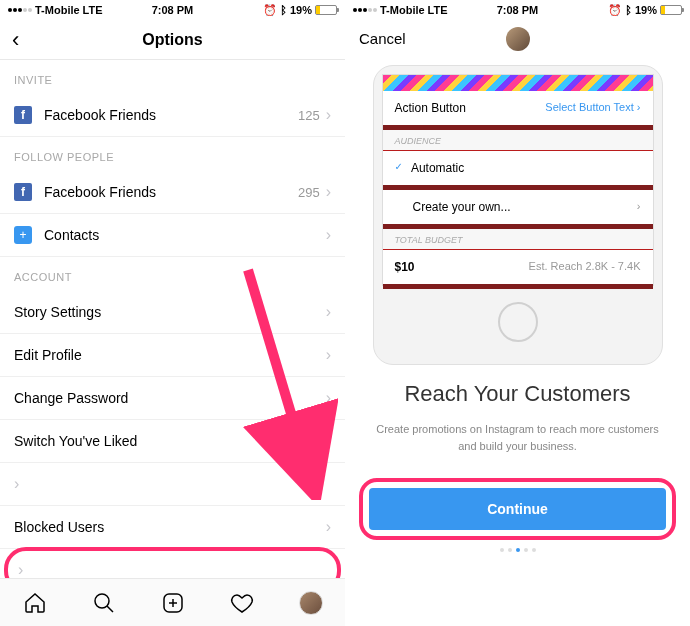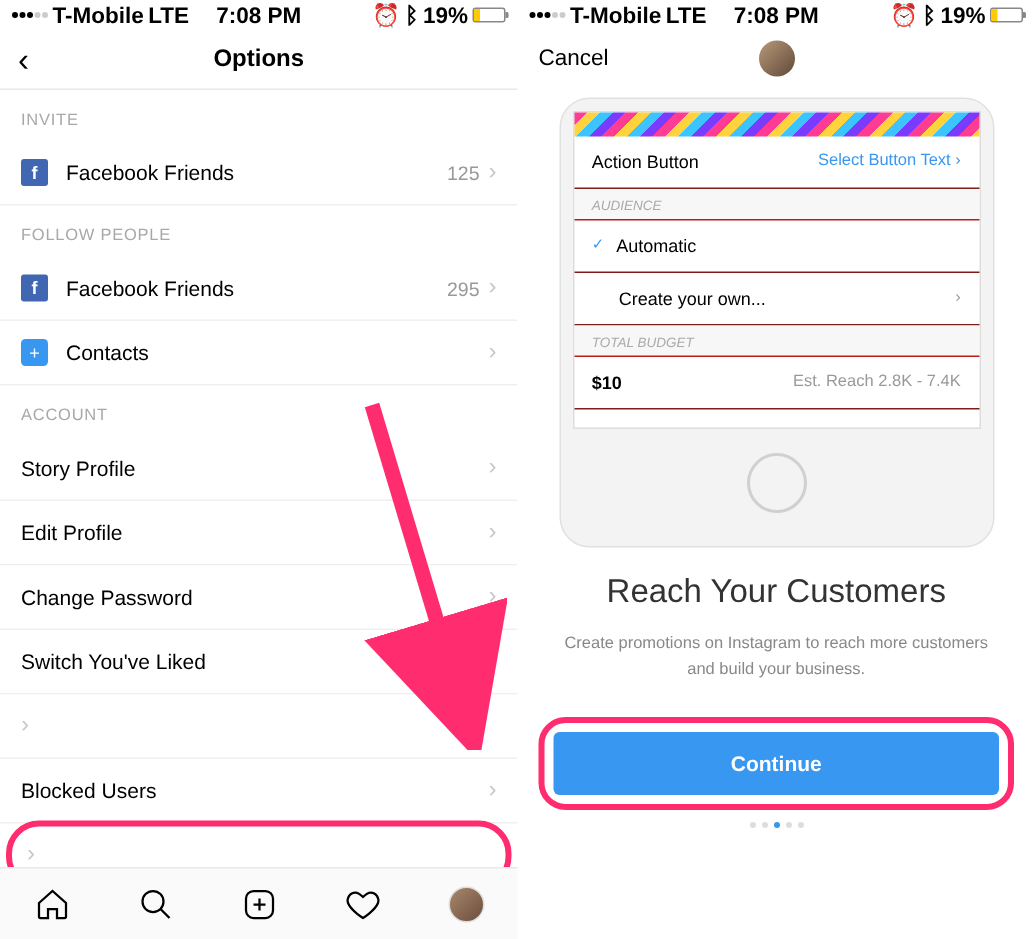--- a/index.html
+++ b/index.html
@@ -1,18 +1,18 @@
 <!DOCTYPE html>
 <html><head>
 <meta charset="utf-8">
 <style>
 * { margin: 0; padding: 0; box-sizing: border-box; font-family: -apple-system, BlinkMacSystemFont, "Segoe UI", sans-serif; }
 body { display: flex; width: 690px; height: 626px; background: #fff; overflow: hidden; }
 .screen { width: 345px; height: 626px; position: relative; background: #fff; }
-.statusbar { display: flex; justify-content: space-between; align-items: center; padding: 0 8px; height: 20px; font-size: 15px; font-weight: 600; }
+.statusbar { display: flex; justify-content: space-between; align-items: center; padding: 0 8px; height: 20px; font-size: 11px; font-weight: 600; }
 .status-left, .status-right { display: flex; align-items: center; gap: 3px; }
 .status-center { position: absolute; left: 50%; transform: translateX(-50%); font-weight: 700; }
 .signal-dots { display: flex; gap: 1px; }
 .signal-dots span { width: 4px; height: 4px; border-radius: 50%; background: #000; }
 .signal-dots span:nth-child(4), .signal-dots span:nth-child(5) { background: #ccc; }
 .battery { width: 22px; height: 10px; border: 1px solid #888; border-radius: 2px; position: relative; }
 .battery::after { content: ""; position: absolute; right: -3px; top: 2px; width: 2px; height: 4px; background: #888; border-radius: 0 1px 1px 0; }
 .battery-fill { height: 100%; width: 19%; background: #ffcc00; }
 .navbar { display: flex; align-items: center; height: 40px; border-bottom: 1px solid #e8e8e8; position: relative; }
 .back-chev { padding: 0 12px; font-size: 22px; color: #000; }
@@ -30,21 +30,21 @@
 .avatar-sm { width: 24px; height: 24px; border-radius: 50%; background: linear-gradient(135deg, #a8876b, #6b4e3d); border: 1px solid #ddd; }
 .content-L { height: 518px; overflow: hidden; }
 .arrow-annot { position: absolute; top: 260px; left: 228px; z-index: 10; }
 
 
 .cancel { padding: 10px 14px; font-size: 15px; }
 .nav-avatar { position: absolute; left: 50%; top: 27px; transform: translateX(-50%); width: 24px; height: 24px; border-radius: 50%; background: linear-gradient(135deg,#b89a7a,#604938); }
 .phone-mock { margin: 8px auto 0; width: 290px; height: 300px; background: #f3f3f3; border-radius: 20px; border: 1px solid #e0e0e0; padding: 8px; position: relative; }
 .phone-inner { background: #fff; border: 1px solid #ddd; height: 212px; }
 .mock-banner { height: 16px; background: repeating-linear-gradient(135deg,#ff3b94 0 6px,#ffd33d 6px 12px,#3bc4ff 12px 18px,#7a3bff 18px 24px); }
-.mock-row { display: flex; justify-content: space-between; padding: 10px 12px; border-bottom: 1px solid #7f1d1d; font-size: 12px; }
+.mock-row { display: flex; justify-content: space-between; padding: 10px 12px; border-bottom: 5px solid #7f1d1d; font-size: 12px; }
 .mock-row .r { color: #999; font-size: 11px; }
 .mock-row .link { color: #3897f0; font-size: 11px; }
 .mock-sec { font-size: 9px; color: #aaa; padding: 6px 12px 4px; background: #f7f7f7; border-bottom: 1px solid #b91c1c; font-style: italic; }
 .check { color: #3897f0; margin-right: 8px; font-size: 10px; }
 .home-btn { width: 40px; height: 40px; border: 2px solid #d0d0d0; border-radius: 50%; margin: 16px auto 0; }
 .headline { text-align: center; font-size: 22px; font-weight: 300; color: #333; margin-top: 16px; }
 .subtext { text-align: center; font-size: 11px; color: #888; margin: 14px 30px 0; line-height: 1.5; }
 .continue-wrap { border: 4px solid #ff2d6f; border-radius: 18px; margin: 24px 14px 0; padding: 6px; }
 .continue-btn { background: #3897f0; color: #fff; text-align: center; padding: 13px; border-radius: 4px; font-size: 14px; font-weight: 600; }
 .dots { display: flex; gap: 4px; justify-content: center; margin-top: 8px; }
@@ -101,21 +101,21 @@
       <span class="chev">›</span>
     </div>
     <div class="row">
       <div class="contacts-icon">+</div>
       <span class="label">Contacts</span>
       <span class="chev">›</span>
     </div>
 
     <div class="section-header">ACCOUNT</div>
     <div class="row">
-        <span class="label">Story Profile</span>
+        <span class="label">Story Settings</span>
         <span class="chev">›</span>
       </div>
     <div class="row">
         <span class="label">Edit Profile</span>
         <span class="chev">›</span>
       </div>
     <div class="row">
         <span class="label">Change Password</span>
         <span class="chev">›</span>
       </div>

